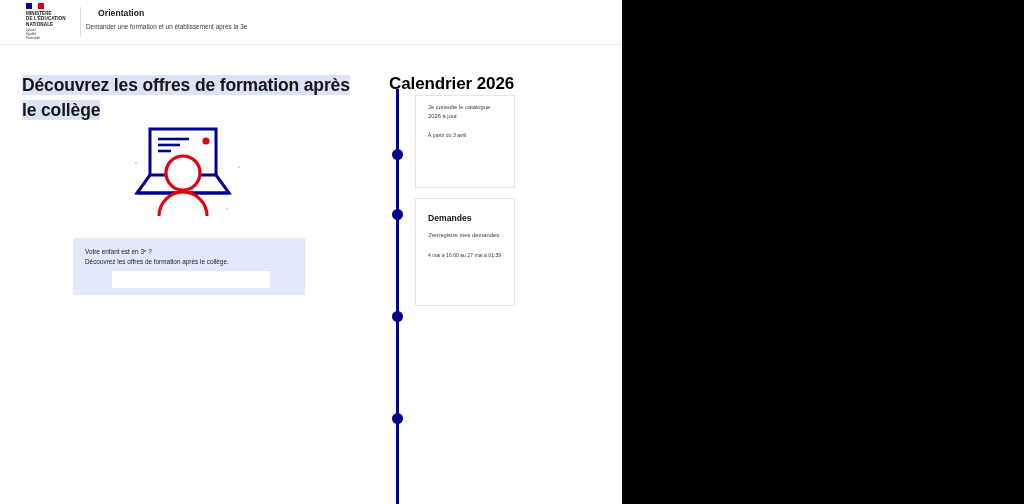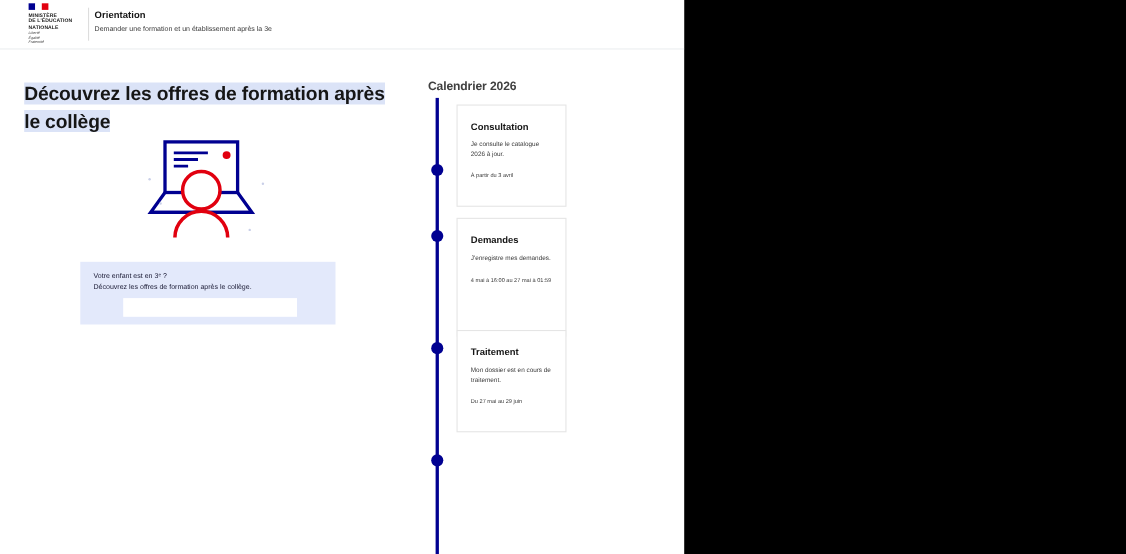--- a/index.html
+++ b/index.html
@@ -79,20 +79,21 @@
     position: absolute;
     left: 86px;
     top: 8px;
   }
   .app-title {
     font-size: 8.6px;
     line-height: 11px;
     font-weight: 700;
     color: #161616;
     letter-spacing: .05px;
+    margin-left: 12px;
   }
   .app-subtitle {
     margin-top: 3px;
     font-size: 6.4px;
     line-height: 9px;
     color: #3a3a3a;
   }
 
   
   #left-col {
@@ -168,24 +169,24 @@
     position: absolute;
     left: 370px;
     top: 45px;
     width: 252px;
     height: 459px;
   }
   #calendar-title {
     position: absolute;
     left: 19px;
     top: 16px;
-    font-size: 11px;
+    font-size: 17px;
     line-height: 18px;
     font-weight: 700;
-    color: #404040;
+    color: #000000;
     letter-spacing: -.1px;
   }
   #timeline-line {
     position: absolute;
     left: 26px;
     top: 44px;
     width: 3px;
     height: 415px;
     background: #000091;
   }
@@ -297,35 +298,29 @@
     </div>
   </section>
 
   <aside id="calendar">
     <h2 id="calendar-title">Calendrier 2026</h2>
 
     <div id="timeline-line"></div>
 
     <div class="tl-dot" style="top:104px"></div>
     <div class="tl-card" style="top:50px;height:93px">
-      <h3>Consultation</h3>
       <div class="desc">Je consulte le catalogue 2026 à jour.</div>
       <div class="when">À partir du 3 avril</div>
     </div>
 
     <div class="tl-dot" style="top:164px"></div>
     <div class="tl-card" style="top:153px;height:108px">
       <h3>Demandes</h3>
       <div class="desc">J'enregistre mes demandes.</div>
       <div class="when">4 mai à 16:00 au 27 mai à 01:59</div>
     </div>
 
     <div class="tl-dot" style="top:266px"></div>
-    <div class="tl-card" style="top:255px;height:93px">
-      <h3>Traitement</h3>
-      <div class="desc">Mon dossier est en cours de traitement.</div>
-      <div class="when">Du 27 mai au 29 juin</div>
-    </div>
 
     <div class="tl-dot" style="top:368px"></div>
   </aside>
 
 </div>
 
 </body></html>

